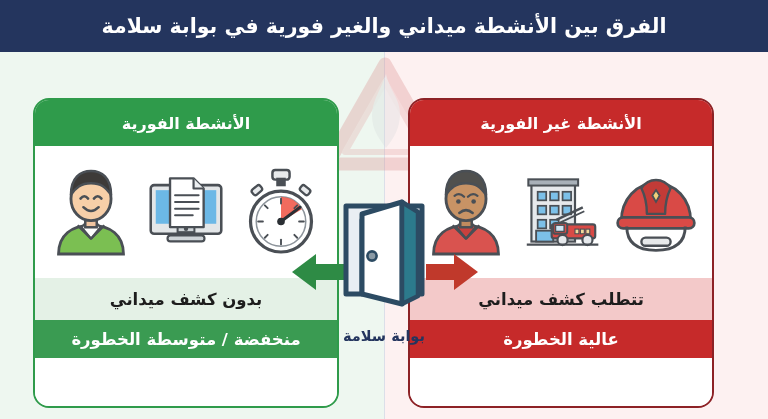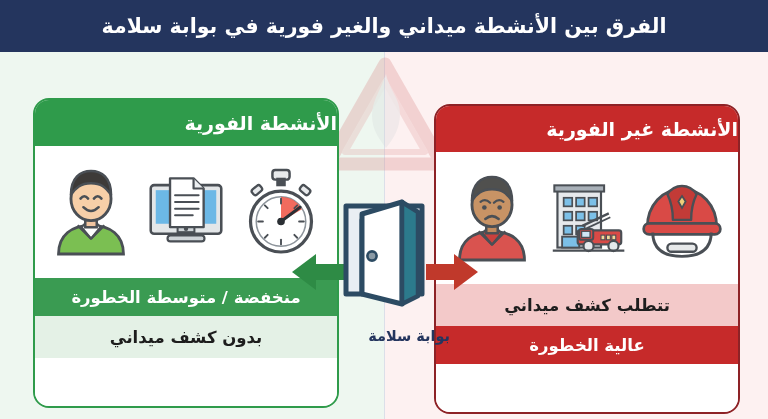--- a/index.html
+++ b/index.html
@@ -83,32 +83,31 @@
     border-radius: 16px;
     box-sizing: border-box;
     overflow: hidden;
   }
   .card-left {
     left: 33px;
     border: 2.5px solid #2f9b4b;
     background: #eaf5ec;
   }
   .card-right {
-    left: 434px;
+    left: 408px;
     border: 2.5px solid #8d2226;
     background: #fbe9e9;
-    margin-top: 6px;
   }
   .card-header {
     height: 46px;
     display: flex;
     align-items: center;
-    justify-content: flex-start;
+    justify-content: center;
     color: #ffffff;
-    font-size: 19px;
+    font-size: 16px;
     font-weight: bold;
     direction: rtl;
   }
   .card-left .card-header { background: #2f9b4b; }
   .card-right .card-header { background: #c62a2a; }
 
   .card-body {
     height: 132px;
     background: #ffffff;
     display: flex;
@@ -154,21 +153,21 @@
     height: 116px;
     display: flex;
     align-items: center;
     justify-content: center;
   }
   .gateway-caption {
     position: absolute;
     left: 318px;
     top: 276px;
     width: 132px;
-    text-align: right;
+    text-align: center;
     color: #24355e;
     font-size: 14.5px;
     font-weight: bold;
     direction: rtl;
   }
   .arrow {
     position: absolute;
     top: 198px;
   }
   .arrow-left { left: 290px; }
@@ -263,25 +262,25 @@
             <ellipse cx="44" cy="34" rx="21" ry="23" fill="#f7cfa8" stroke="#4a4f55" stroke-width="3"></ellipse>
             <path d="M23 30 c0 -18 10 -25 21 -25 c11 0 21 7 21 25 c-6 -8 -10 -12 -21 -12 c-11 0 -16 5 -21 12 z" fill="#3d3a38" stroke="#4a4f55" stroke-width="2.6" stroke-linejoin="round"></path>
             <path d="M33 34 q4 -5 8 0" stroke="#4a4f55" stroke-width="2.6" fill="none" stroke-linecap="round"></path>
             <path d="M47 34 q4 -5 8 0" stroke="#4a4f55" stroke-width="2.6" fill="none" stroke-linecap="round"></path>
             <path d="M36 43 q8 8 16 0" stroke="#4a4f55" stroke-width="2.6" fill="none" stroke-linecap="round"></path>
           </svg>
         </div>
 
       </div>
 
+      <div class="band band-soft">
+        <span>بدون كشف ميداني</span>
+      </div>
       <div class="band band-strong">
         <span>منخفضة / متوسطة الخطورة</span>
-      </div>
-      <div class="band band-soft">
-        <span>بدون كشف ميداني</span>
       </div>
       <div class="card-foot"></div>
     </div>
 
     <div class="card card-right">
       <div class="card-header">
         <span>الأنشطة غير الفورية</span>
       </div>
 
       <div class="card-body">

